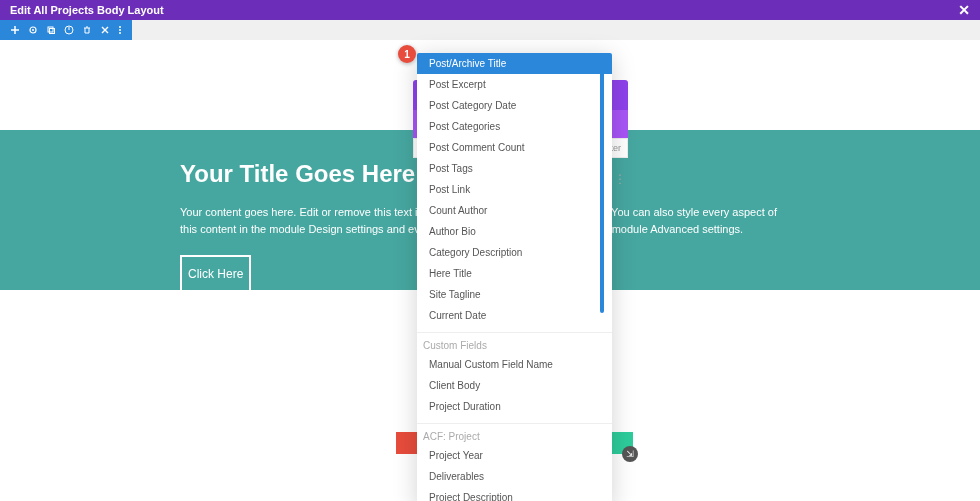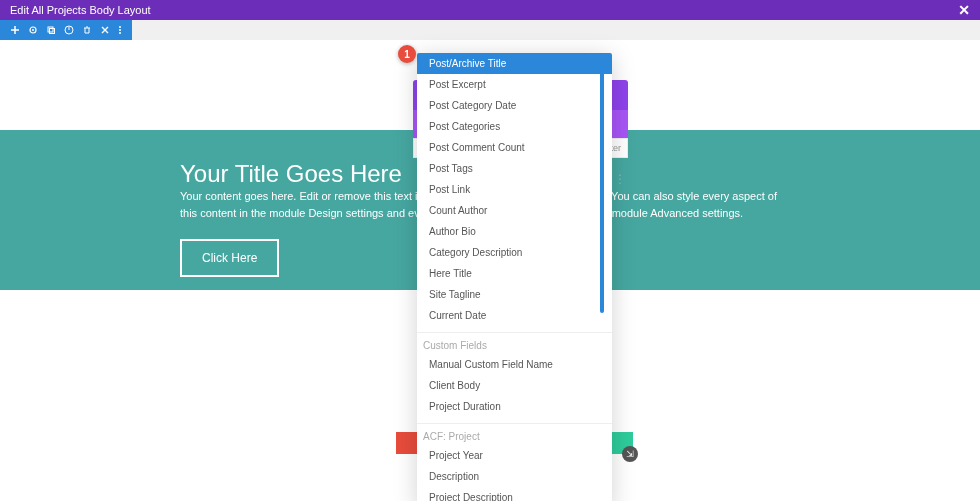--- a/index.html
+++ b/index.html
@@ -1,30 +1,30 @@
 <!DOCTYPE html>
 <html><head>
   <meta charset="utf-8">
   <style>
     * { margin: 0; padding: 0; box-sizing: border-box; }
     body { font-family: -apple-system, BlinkMacSystemFont, "Segoe UI", Helvetica, Arial, sans-serif; background: #fff; width: 980px; height: 501px; overflow: hidden; position: relative; }
     
     .top-bar { background: #6c2eb9; height: 20px; display: flex; align-items: center; justify-content: space-between; padding: 0 10px; }
-    .top-bar-title { color: #fff; font-size: 11px; font-weight: 400; }
+    .top-bar-title { color: #fff; font-size: 11px; font-weight: 700; }
     .top-bar-close { color: #fff; font-size: 14px; cursor: pointer; font-weight: bold; }
     
     .toolbar { background: #f0f0f0; height: 20px; display: flex; align-items: center; }
     .toolbar-inner { background: #2b87da; display: flex; align-items: center; height: 100%; padding: 0 6px; }
     .toolbar-icon { color: #fff; font-size: 11px; margin: 0 4px; cursor: pointer; display: inline-flex; align-items: center; }
     
     .page-content { position: relative; height: calc(100% - 40px); }
     .hero { background: #46a7a0; position: absolute; top: 90px; left: 0; right: 0; height: 160px; padding: 30px 180px; }
-    .hero-title { color: #fff; font-size: 24px; font-weight: 400; margin-bottom: 0; }
+    .hero-title { color: #fff; font-size: 24px; font-weight: 700; margin-bottom: 16px; }
     .hero-text { color: #fff; font-size: 11px; line-height: 1.5; max-width: 600px; }
-    .hero-button { display: inline-block; border: 2px solid #fff; color: #fff; padding: 10px 20px; font-size: 12px; margin-top: 18px; background: transparent; cursor: pointer; }
+    .hero-button { display: inline-block; border: 2px solid #fff; color: #fff; padding: 10px 6px; font-size: 12px; margin-top: 18px; background: transparent; cursor: pointer; }
     .modal-header-purple { background: #8f42ec; height: 30px; position: absolute; top: 40px; left: 413px; width: 215px; z-index: 1; border-radius: 3px 3px 0 0; }
     .modal-tabs-purple { background: #a855f7; height: 28px; position: absolute; top: 70px; left: 413px; width: 215px; z-index: 1; }
     .filter-bar { background: #fff; height: 20px; position: absolute; top: 98px; left: 413px; width: 215px; z-index: 1; border: 1px solid #eee; font-size: 9px; color: #999; display:flex; align-items:center; justify-content:flex-end; padding: 0 6px;}
     .dots-btn { position: absolute; top: 132px; left: 614px; z-index: 1; color: #aaa; font-size: 12px; }
     .scrollbar-blue { position: absolute; top: 13px; left: 600px; width: 4px; height: 260px; background: #2b87da; z-index: 11; border-radius: 2px; }
     
     .dropdown { position: absolute; top: 13px; left: 417px; width: 195px; background: #fff; box-shadow: 0 4px 24px rgba(0,0,0,0.18); z-index: 10; border-radius: 2px; max-height: 475px; overflow: hidden; }
     .dropdown-item { padding: 5px 12px; font-size: 10px; color: #555; cursor: pointer; }
     .dropdown-item.selected { background: #2b87da; color: #fff; }
     .dropdown-section { padding: 7px 6px 3px; font-size: 10px; color: #aaa; font-weight: 400; }
@@ -131,17 +131,17 @@
     <div class="dropdown-section">Custom Fields</div>
     <div id="dd-s1">
         <div class="dropdown-item">Manual Custom Field Name</div>
         <div class="dropdown-item">Client Body</div>
         <div class="dropdown-item">Project Duration</div>
       </div>
     <div class="dropdown-divider"></div>
     <div class="dropdown-section">ACF: Project</div>
     <div id="dd-s2">
         <div class="dropdown-item">Project Year</div>
-        <div class="dropdown-item">Description</div>
+        <div class="dropdown-item">Deliverables</div>
         <div class="dropdown-item">Project Description</div>
       </div>
   </div>
 </div>
 
 </body></html>

